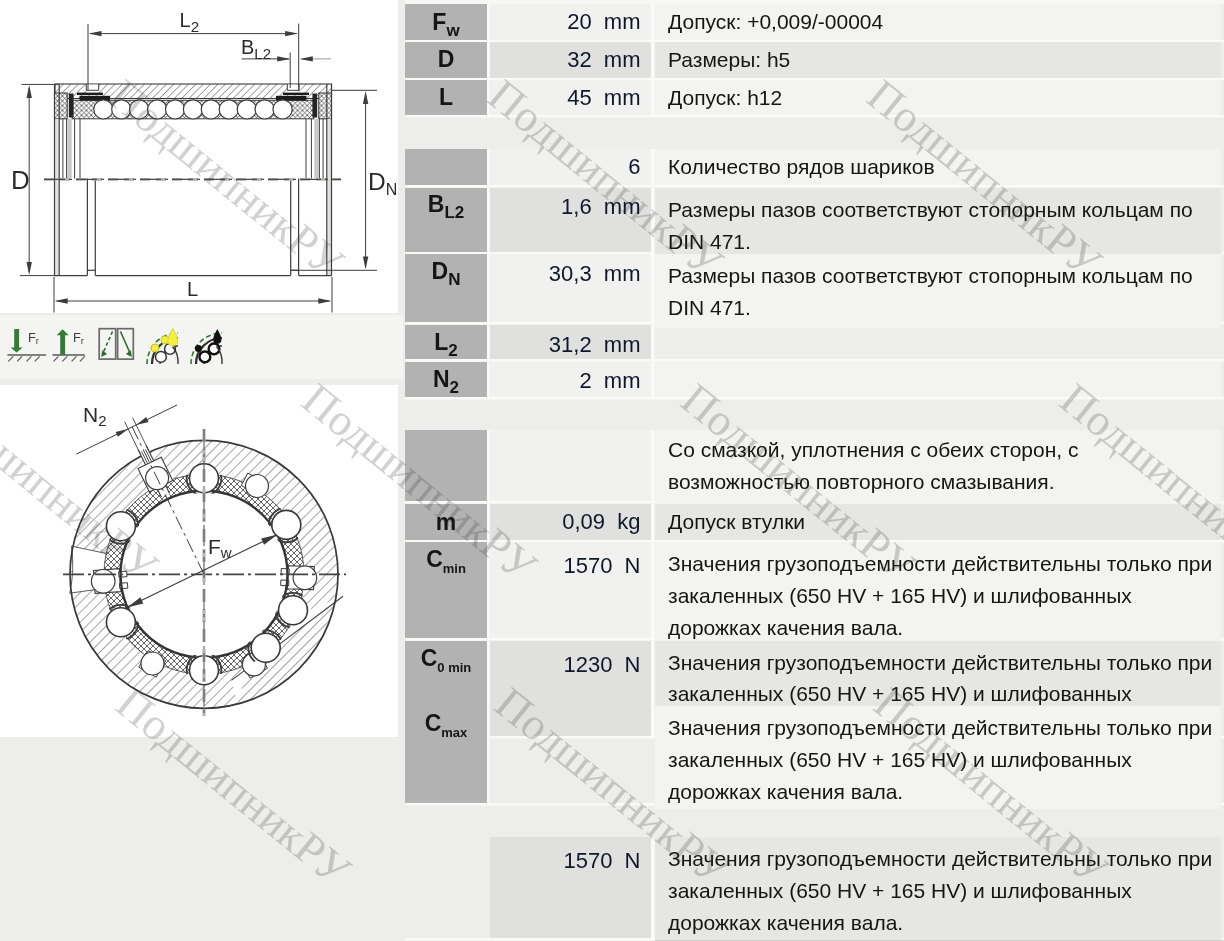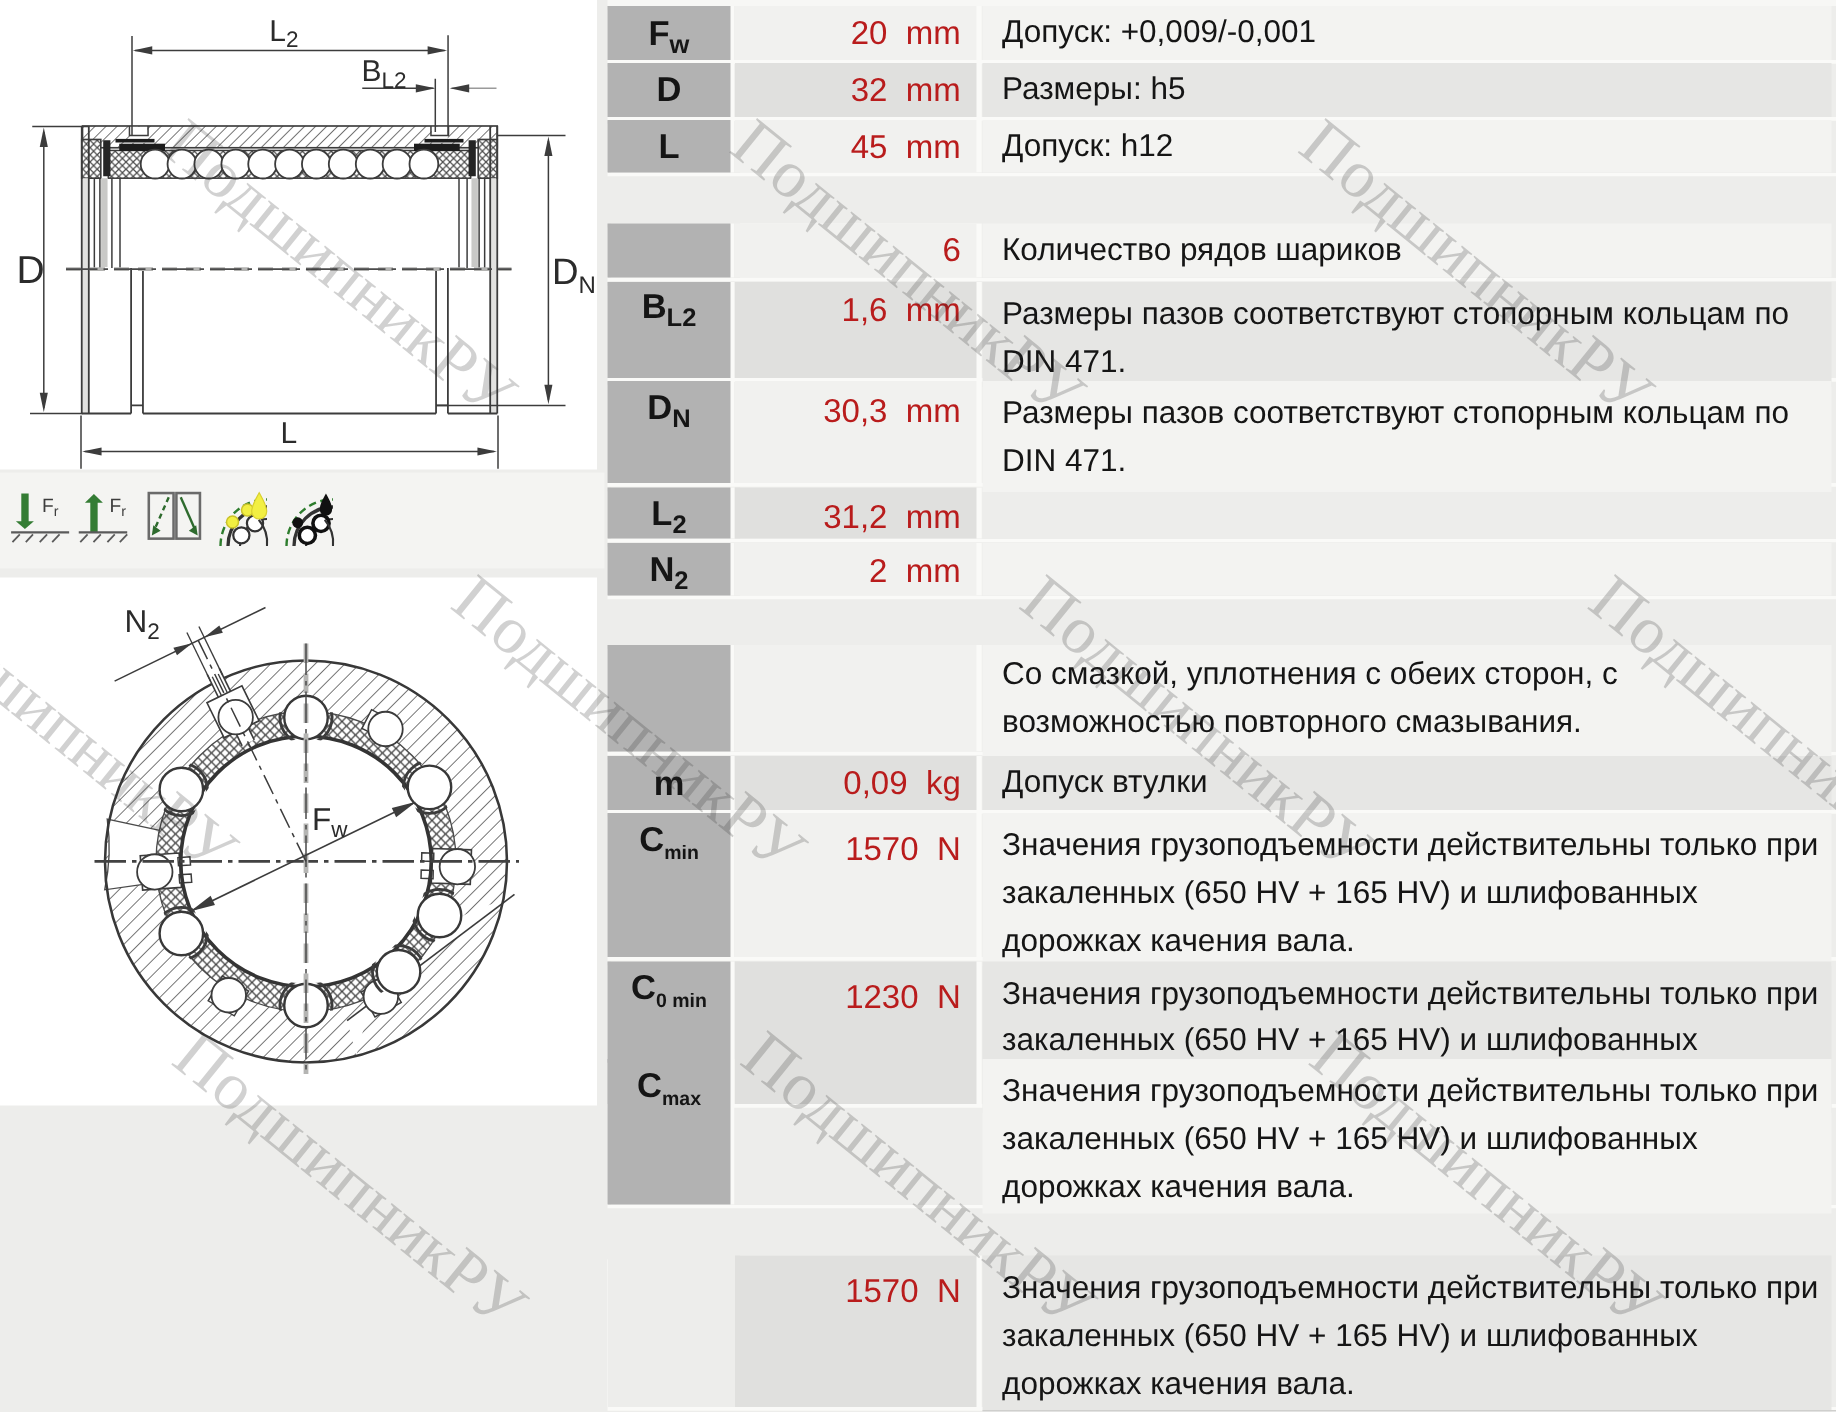--- a/index.html
+++ b/index.html
@@ -1,20 +1,20 @@
 <!DOCTYPE html>
 <html><head>
 <meta charset="utf-8">
 <style>
 html,body{margin:0;padding:0}
 body{width:1224px;height:941px;background:#ededeb;font-family:"Liberation Sans",sans-serif;position:relative;overflow:hidden}
 .abs{position:absolute}
 .row{position:absolute;left:405px;width:819px;box-shadow:0 2.5px 0 #fafaf8}
 .lab{position:absolute;left:0;top:0;width:82px;height:100%;background:#b2b2b2;box-shadow:2.5px 0 0 #fafaf8;font-weight:bold;font-size:23px;color:#151515;text-align:center}
-.val{position:absolute;left:84.5px;top:0;width:151px;height:100%;box-shadow:3.5px 0 0 #fafaf8;font-size:22px;color:#b91c1c;text-align:right;padding-right:10px}
+.val{position:absolute;left:84.5px;top:0;width:151px;height:100%;box-shadow:3.5px 0 0 #fafaf8;font-size:22px;color:#0f172a;text-align:right;padding-right:10px}
 .des{position:absolute;left:250px;top:0;width:549px;height:100%;font-size:21px;color:#151515;text-align:left;padding-left:13px;padding-right:4px;line-height:31.8px}
 .lt .val{background:#f1f1ef}
 .lt .des{background:#f3f3f1}
 .dk .val{background:#e0e0de}
 .dk .des{background:#e6e6e4}
 sub{font-size:17px;line-height:0}
 .ssub{font-size:13px;line-height:0}
 .wm{position:absolute;font-family:"Liberation Serif",serif;font-size:45px;color:rgba(45,45,45,0.22);transform:rotate(39deg);transform-origin:0 0;white-space:nowrap;pointer-events:none}
 </style>
 </head>
@@ -352,21 +352,21 @@
 <polygon points="136.2,39.9 148.6,36.9 146.2,32.0" fill="#3c3c3c"></polygon>
 
 <text x="83" y="36.5" font-size="21" fill="#2b2b2b" font-family="Liberation Sans">N<tspan font-size="15" dy="4.5">2</tspan></text>
 </svg>
 
 <div class="abs" style="left:405px;top:0;width:819px;height:4px;background:#f7f7f5"></div>
 
 <div class="row lt" style="top:4px;height:36px">
 <div class="lab" style="line-height:36px">F<sub>w</sub></div>
 <div class="val" style="line-height:36px">20&nbsp;&nbsp;mm</div>
-<div class="des" style="line-height:36px">Допуск: +0,009/-0,001</div>
+<div class="des" style="line-height:36px">Допуск: +0,009/-00004</div>
 </div>
 
 <div class="row dk" style="top:42px;height:35.5px">
 <div class="lab" style="line-height:35.5px">D</div>
 <div class="val" style="line-height:35.5px">32&nbsp;&nbsp;mm</div>
 <div class="des" style="line-height:35.5px">Размеры: h5</div>
 </div>
 
 <div class="row lt" style="top:79.8px;height:35.2px">
 <div class="lab" style="line-height:35.2px">L</div>

